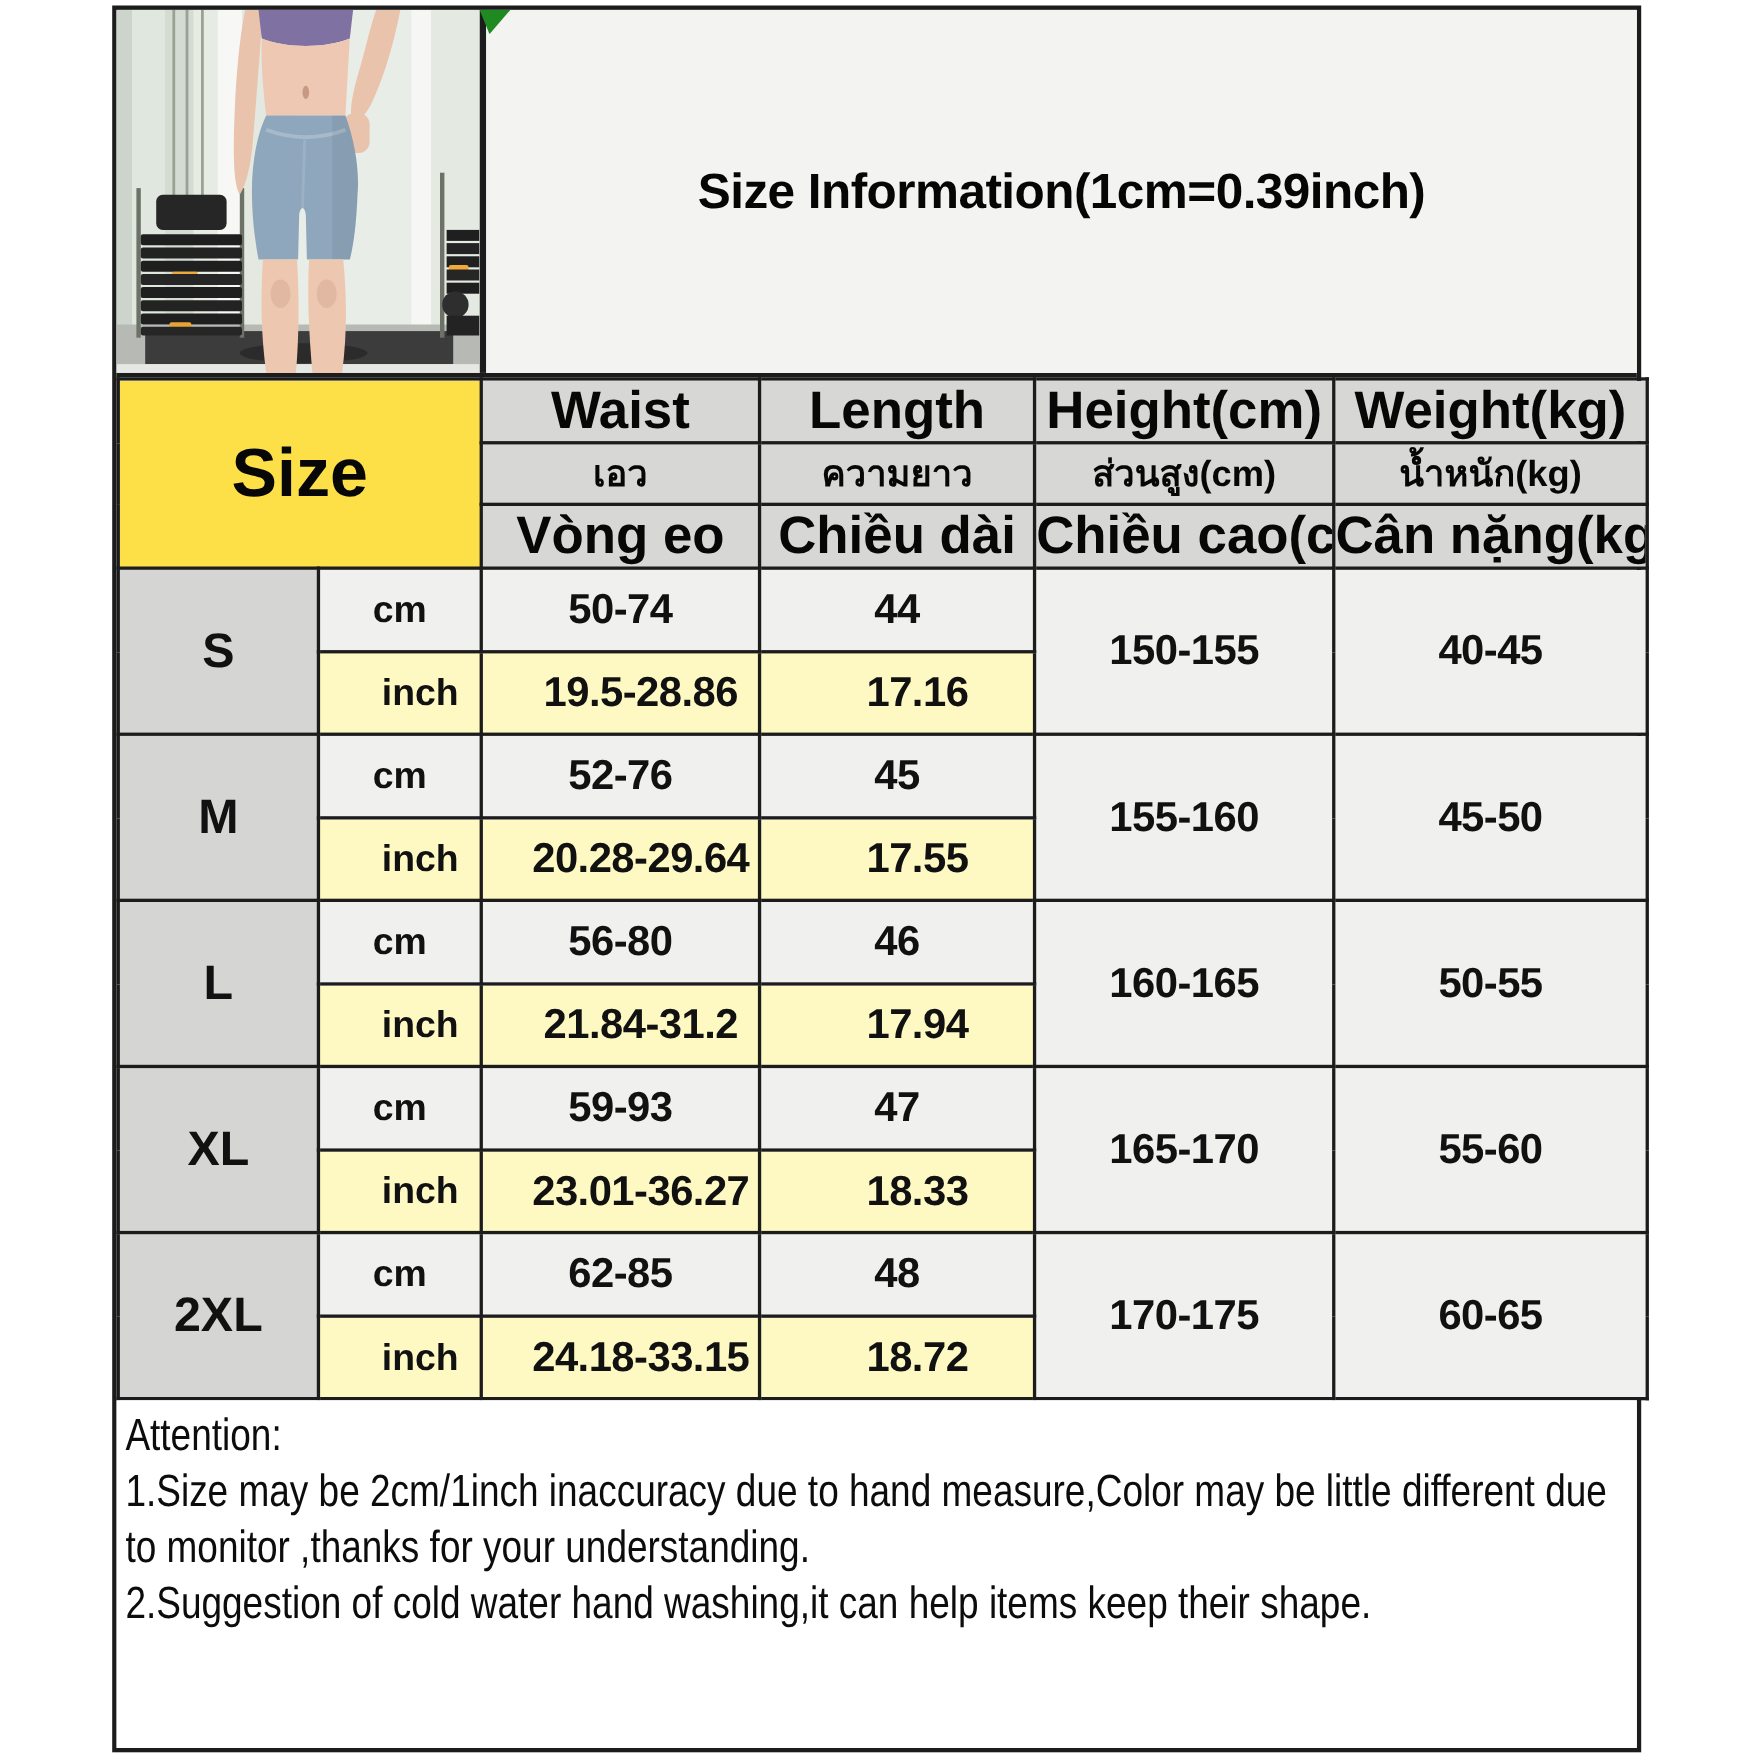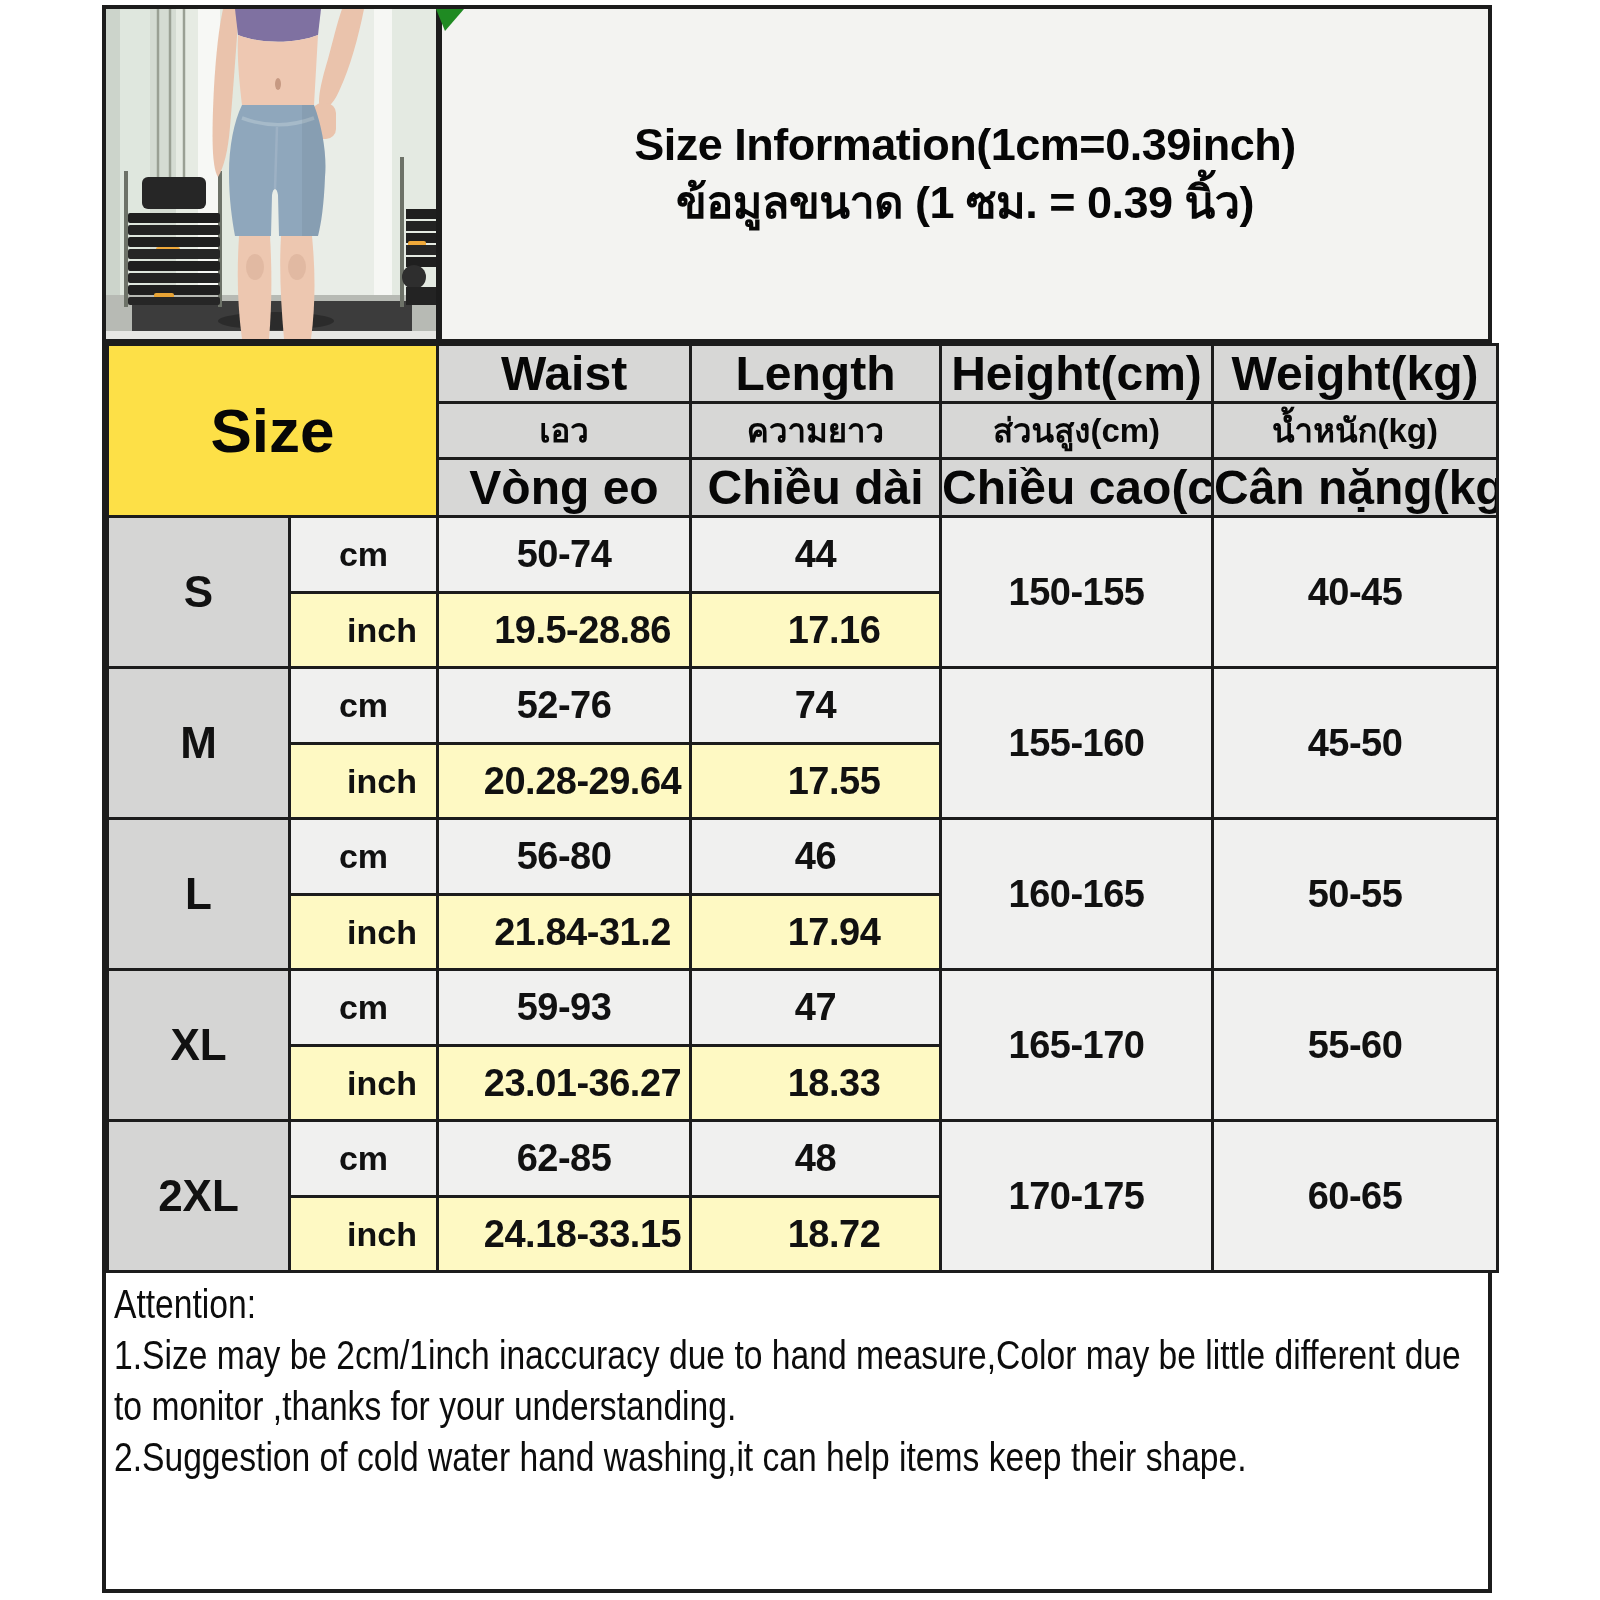--- a/index.html
+++ b/index.html
@@ -129,21 +129,20 @@
         </g>
       </svg>
     </div>
 
     <svg class="green-marker" viewBox="0 0 30 22">
       <polygon points="0,0 28,0 9,22" fill="#1f8a22"></polygon>
     </svg>
 
     <div class="title-box">
       <div class="title-line">Size Information(1cm=0.39inch)</div>
-      <div class="title-line">ข้อมูลขนาด (1 ซม. = 0.39 นิ้ว)</div>
     </div>
   </div>
 
   <table class="size-table">
     <colgroup>
       <col style="width:182px">
         <col style="width:148px">
         <col style="width:253px">
       <col style="width:250px">
         <col style="width:272px">
@@ -181,21 +180,21 @@
       <tr class="r-inch">
         <td class="c-unit">inch</td>
         <td class="c-val">19.5-28.86</td>
         <td class="c-val">17.16</td>
       </tr>
 
       <tr class="r-cm">
         <td class="c-size" rowspan="2">M</td>
         <td class="c-unit">cm</td>
         <td class="c-val">52-76</td>
-        <td class="c-val">74</td>
+        <td class="c-val">45</td>
         <td class="c-val" rowspan="2">155-160</td>
         <td class="c-val" rowspan="2">45-50</td>
       </tr>
       <tr class="r-inch">
         <td class="c-unit">inch</td>
         <td class="c-val">20.28-29.64</td>
         <td class="c-val">17.55</td>
       </tr>
 
       <tr class="r-cm">

